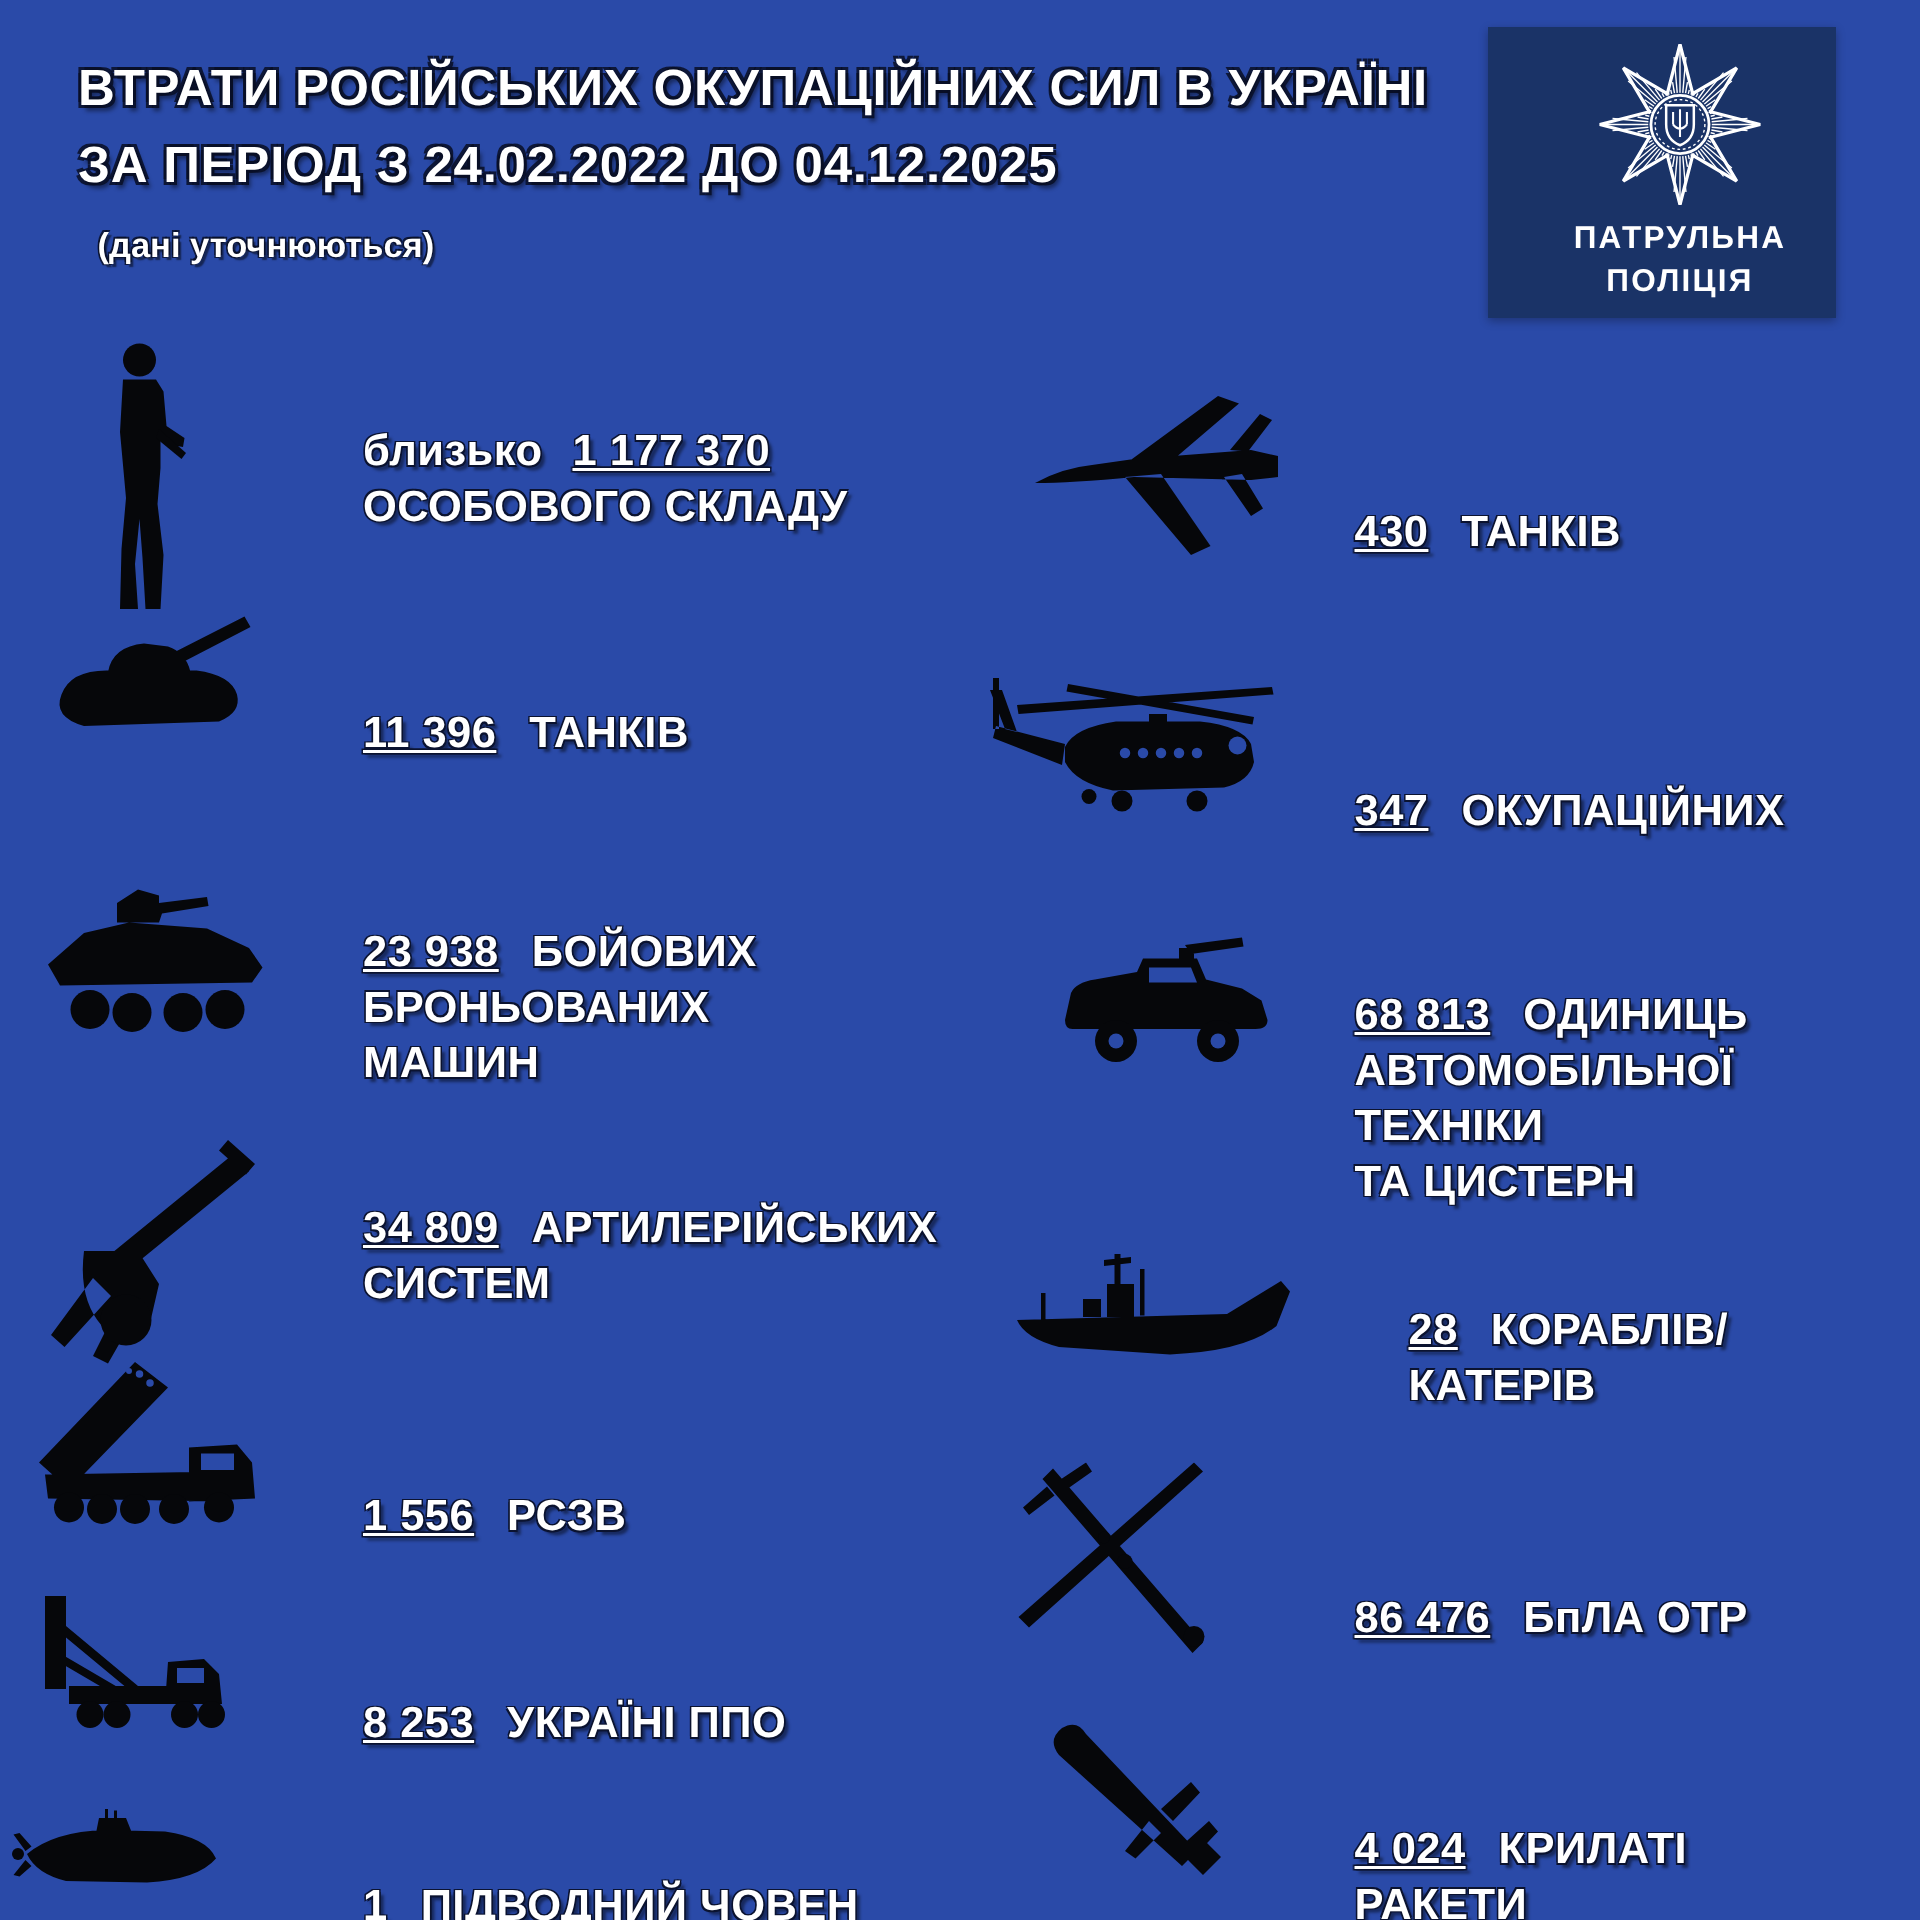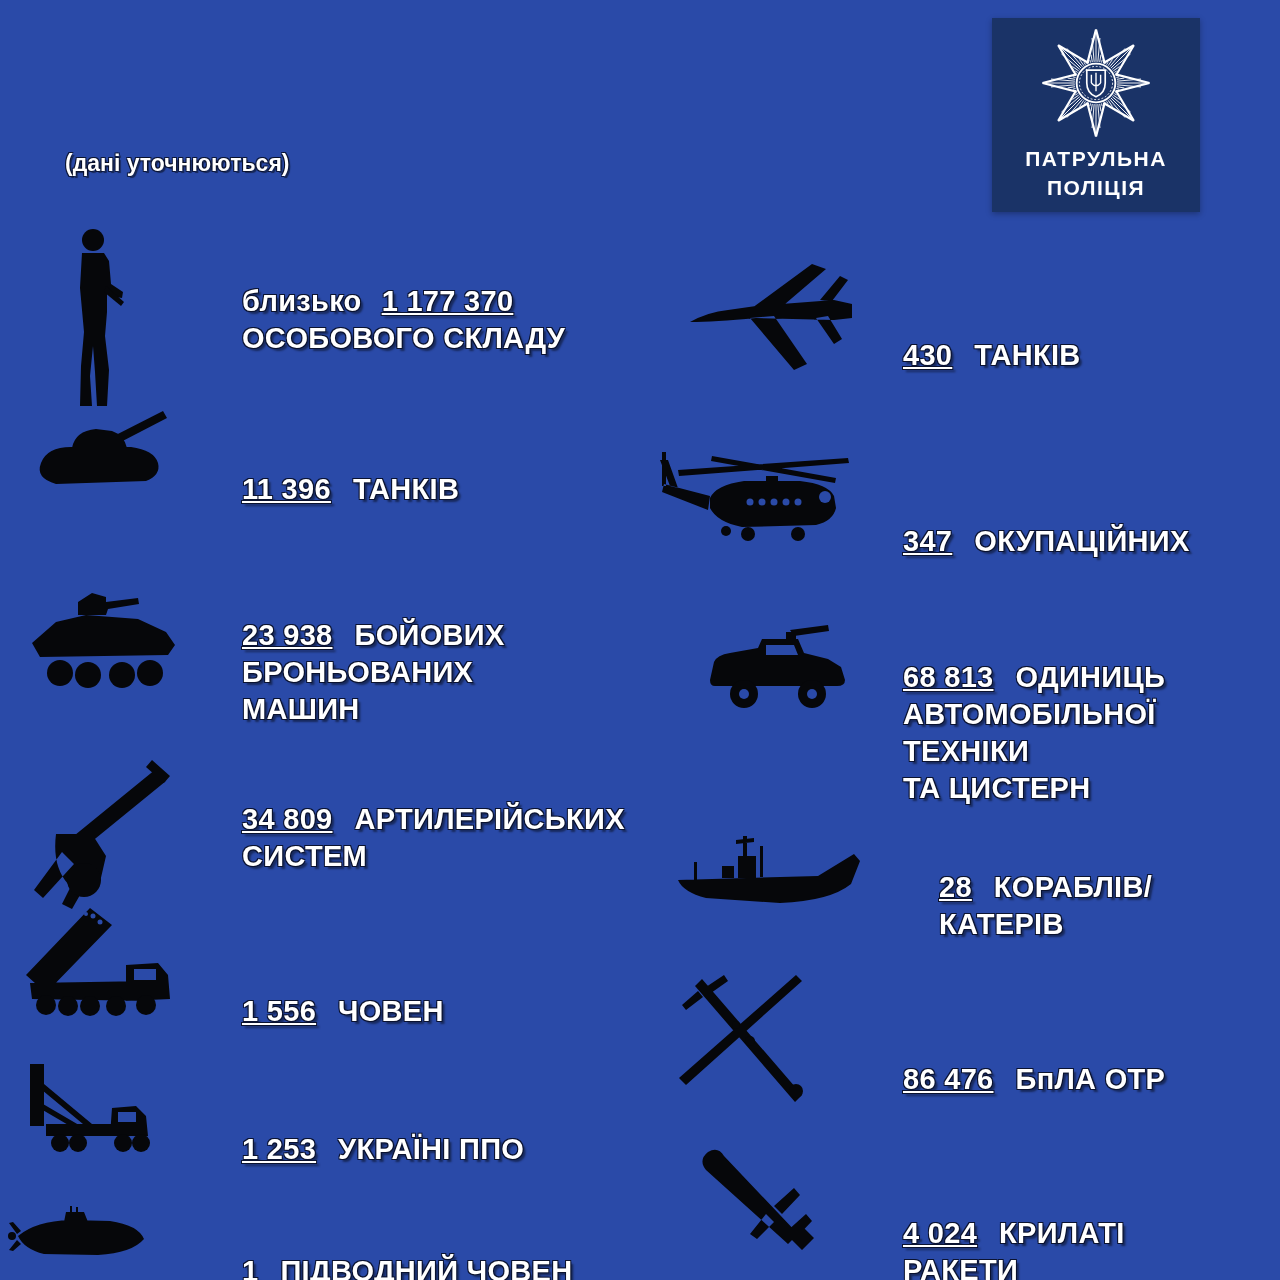--- a/index.html
+++ b/index.html
@@ -27,20 +27,21 @@
     position:absolute;left:65px;top:150px;
     font-size:23px;font-weight:bold;
     text-shadow:-1px -1px 0 rgba(8,14,36,.8),1px -1px 0 rgba(8,14,36,.8),
                 -1px 1px 0 rgba(8,14,36,.8),2px 2px 1px rgba(0,0,0,.5);
   }
   .logo{
     position:absolute;left:992px;top:18px;width:208px;height:194px;
     background:var(--logo-background);
     display:flex;flex-direction:column;align-items:center;
     box-shadow:0 2px 6px rgba(0,0,0,.3);
+    padding-left:24px;
   }
   .logo svg{margin-top:6px;}
   .logo-line{font-size:21px;font-weight:bold;letter-spacing:1.5px;line-height:29px;}
   .logo-line.first{margin-top:2px;}
   .stat-icon{position:absolute;}
   .stat-icon svg{display:block;width:100%;height:100%;}
   .stat-text{
     position:absolute;
     font-size:29px;font-weight:bold;line-height:37px;letter-spacing:.3px;
     white-space:pre-line;
@@ -50,20 +51,22 @@
   .pfx:not(:empty){margin-right:20px;}
   .val{margin-right:22px;text-decoration:underline;}
   .sil{fill:var(--silhouette);}
   .cut{fill:var(--background);}
 </style>
 </head>
 <body>
 
 <div class="canvas">
 
+  <div class="title">ВТРАТИ РОСІЙСЬКИХ ОКУПАЦІЙНИХ СИЛ В УКРАЇНІ
+ЗА ПЕРІОД З 24.02.2022 ДО 04.12.2025</div>
   <div class="note">(дані уточнюються)</div>
 
   <div class="logo">
     <svg width="118" height="118" viewBox="0 0 128 128">
       <path d="M64,6 L73.2,41.8 L105,23 L86.2,54.8 L122,64 L86.2,73.2 L105,105 L73.2,86.2 L64,122 L54.8,86.2 L23,105 L41.8,73.2 L6,64 L41.8,54.8 L23,23 L54.8,41.8 Z" fill="none" stroke="#ffffff" stroke-width="2.4" stroke-linejoin="miter"></path>
       <g id="badge-rays">
           <line x1="64.0" y1="41.0" x2="64.0" y2="8.0" stroke="#ffffff" stroke-width="1"></line>
           <line x1="66.0" y1="41.1" x2="68.3" y2="15.2" stroke="#ffffff" stroke-width="1"></line>
           <line x1="68.0" y1="41.3" x2="69.4" y2="33.3" stroke="#ffffff" stroke-width="1"></line>
           <line x1="70.0" y1="41.8" x2="70.7" y2="38.9" stroke="#ffffff" stroke-width="1"></line>
@@ -217,39 +220,39 @@
             <circle cx="96" cy="101" r="10"></circle>
             <circle cx="126" cy="100" r="10"></circle>
       </g>
       <rect class="cut" x="114" y="64" width="22" height="11"></rect>
       <circle class="cut" cx="73" cy="11" r="2.5"></circle>
           <circle class="cut" cx="80" cy="17" r="2.5"></circle>
           <circle class="cut" cx="66" cy="9" r="2"></circle>
       </svg>
     </div>
     <div class="stat-text" style="left:242px;top:956px;">
-      <span class="pfx"></span><span class="val">1 556</span><span class="lbl">ЧОВЕН</span>
+      <span class="pfx"></span><span class="val">1 556</span><span class="lbl">РСЗВ</span>
     </div>
   </div>
 
   <div>
     <div class="stat-icon" style="left:24px;top:1062px;width:130px;height:96px;">
       <svg viewBox="0 0 130 96">
           <g class="sil">
         <path d="M6,2 L20,2 L20,64 L6,64 Z M20,22 L68,62 L65,67 L18,28 Z M19,42 L60,66 L58,71 L17,47 Z M22,62 L90,62 L90,74 L22,74 Z M88,46 L112,44 L122,54 L124,74 L86,74 Z"></path>
         <circle cx="36" cy="81" r="9"></circle>
             <circle cx="54" cy="81" r="9"></circle>
             <circle cx="99" cy="81" r="9"></circle>
             <circle cx="117" cy="81" r="9"></circle>
       </g>
       <rect class="cut" x="94" y="50" width="18" height="10"></rect>
       </svg>
     </div>
     <div class="stat-text" style="left:242px;top:1094px;">
-      <span class="pfx"></span><span class="val">1 253</span><span class="lbl">УКРАЇНІ ППО</span>
+      <span class="pfx"></span><span class="val">8 253</span><span class="lbl">УКРАЇНІ ППО</span>
     </div>
   </div>
 
   <div>
     <div class="stat-icon" style="left:8px;top:1206px;width:140px;height:58px;">
       <svg viewBox="0 0 140 58">
           <g class="sil">
         <path d="M56,16 L58,6 L76,6 L80,16 Z M62,0 L64,0 L64,8 L62,8 Z M68,1 L70,1 L70,8 L68,8 Z M10,30 Q28,15 62,14 L102,15 Q130,19 136,33 Q124,47 90,49 L36,48 Q16,43 10,30 Z M9,28 L1,17 L5,16 L13,25 Z M9,34 L1,44 L5,45 L13,38 Z"></path>
         <circle cx="4" cy="30" r="4"></circle>
       </g>

